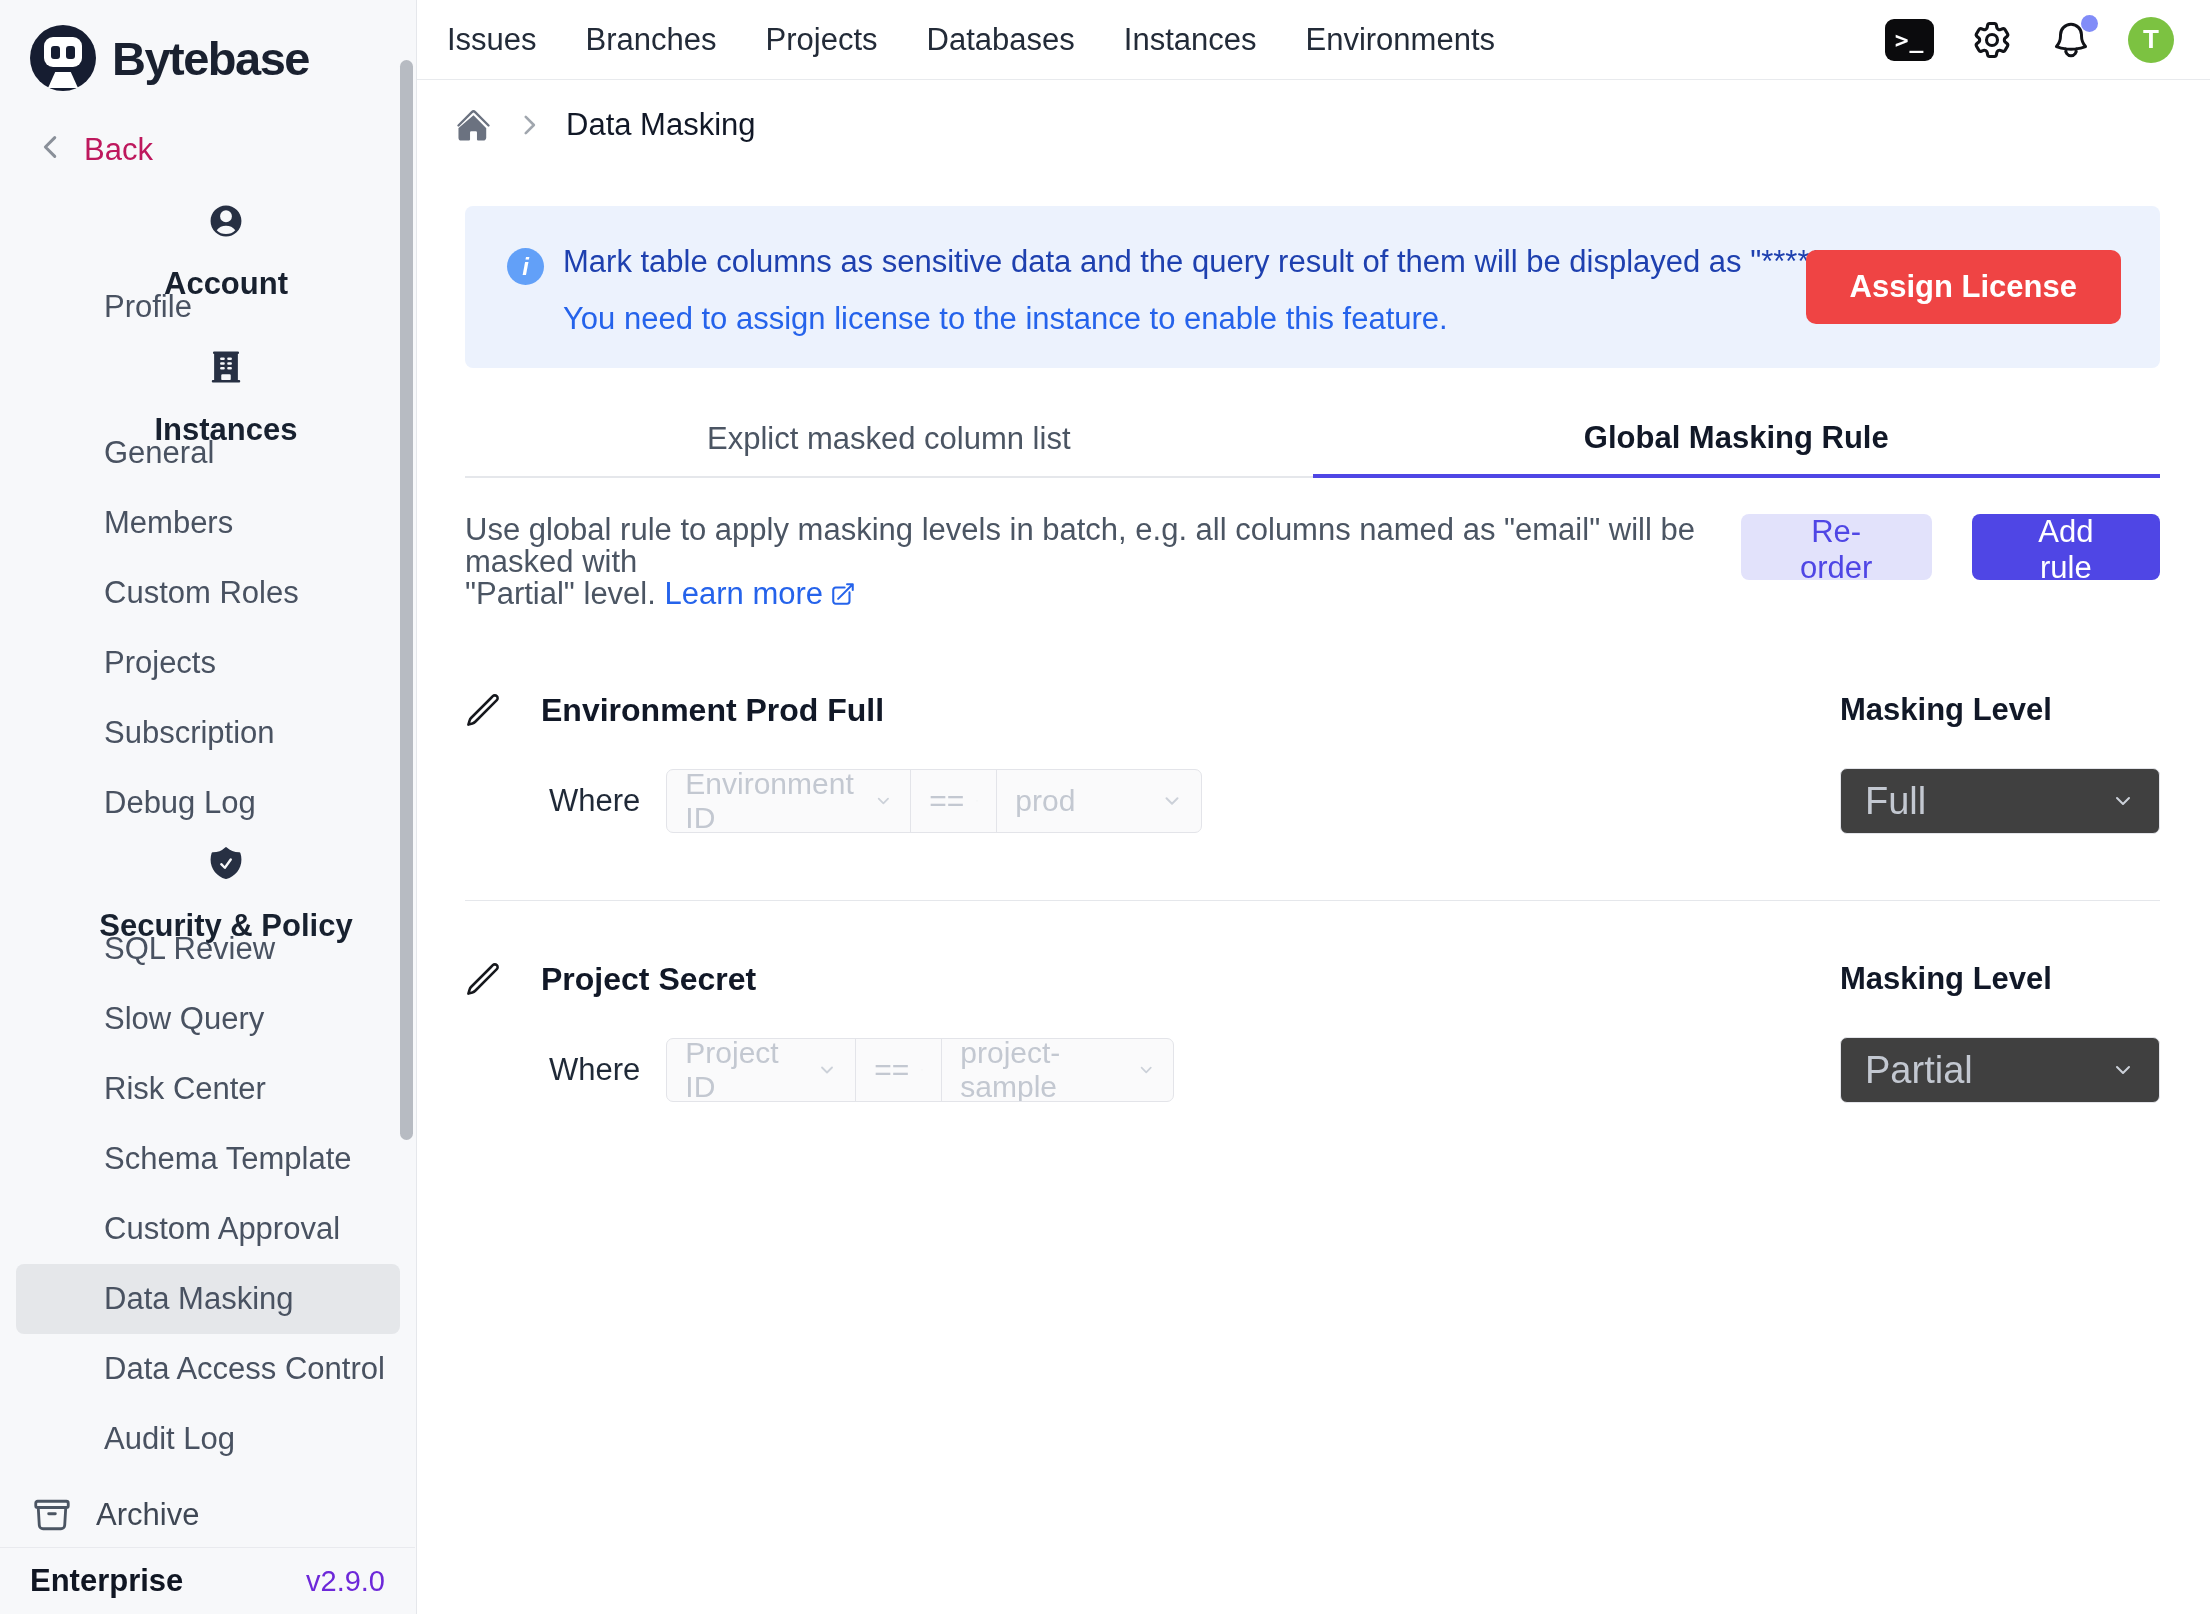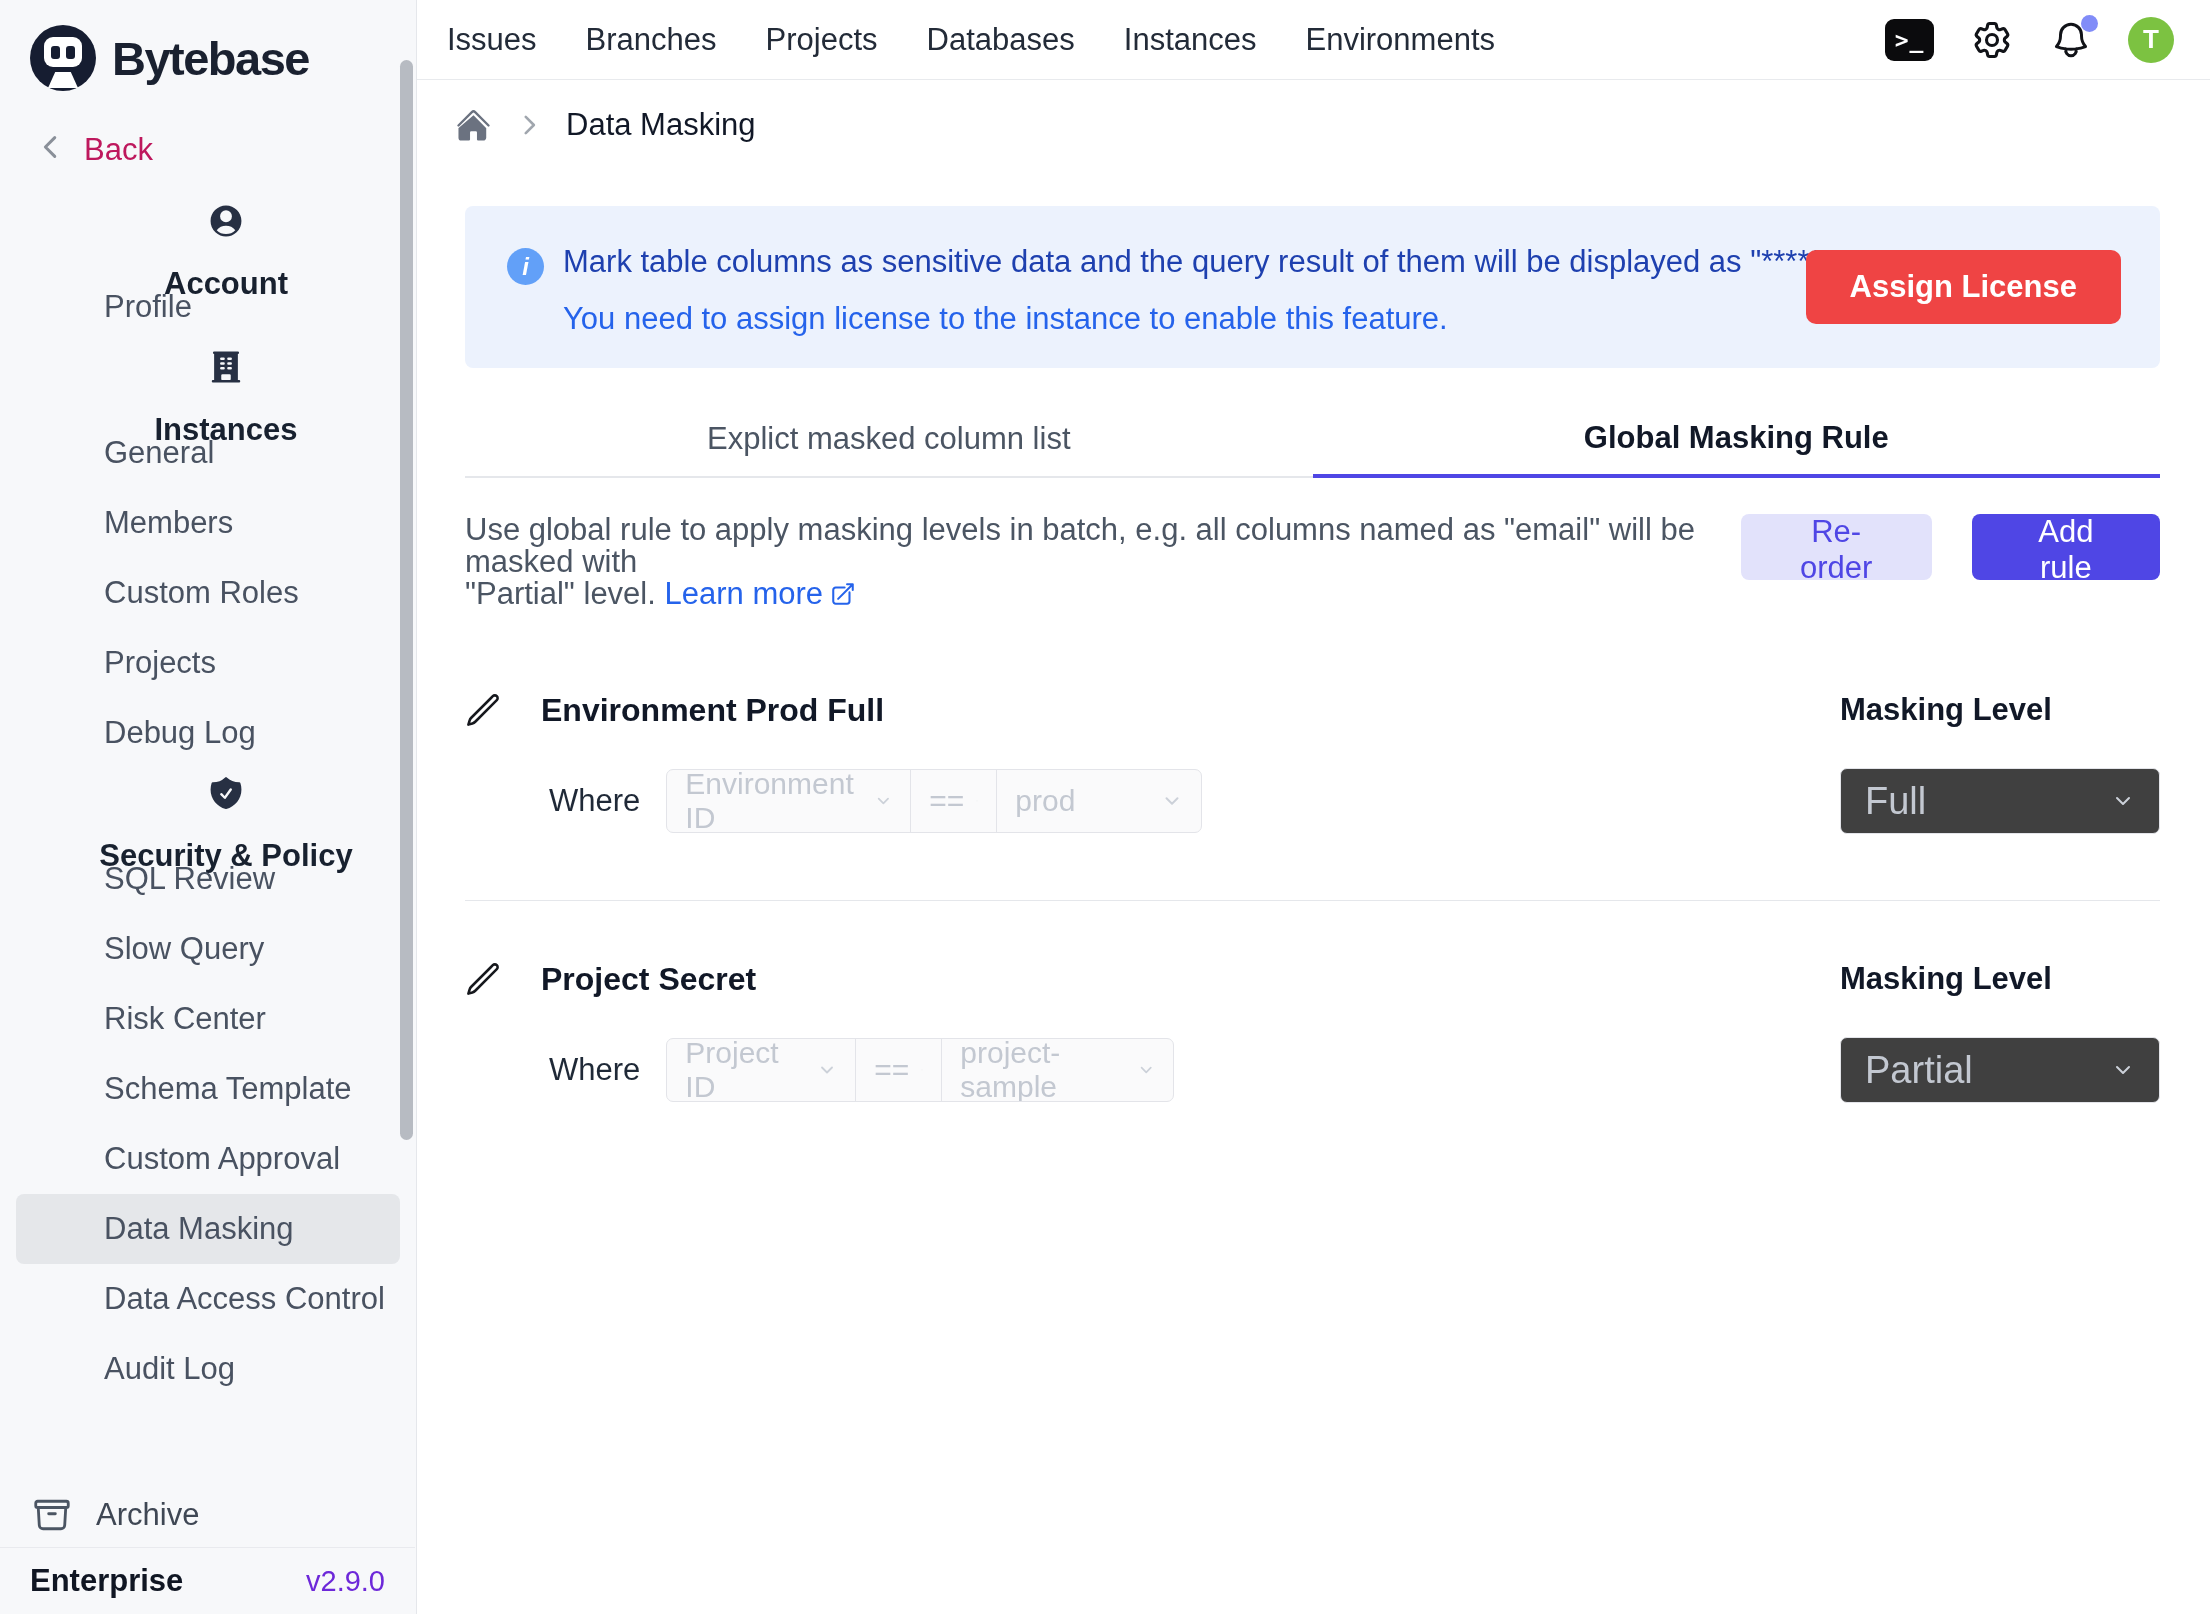--- a/index.html
+++ b/index.html
@@ -123,20 +123,21 @@
           <svg width="38" height="38" viewBox="0 0 24 24" fill="#273043">
               <path fill-rule="evenodd" d="M4.5 2.25a.75.75 0 0 0 0 1.5v16.5h-.75a.75.75 0 0 0 0 1.5h16.5a.75.75 0 0 0 0-1.5h-.75V3.75a.75.75 0 0 0 0-1.5h-15ZM9 6a.75.75 0 0 0 0 1.5h1.5a.75.75 0 0 0 0-1.5H9Zm-.75 3.75A.75.75 0 0 1 9 9h1.5a.75.75 0 0 1 0 1.5H9a.75.75 0 0 1-.75-.75ZM9 12a.75.75 0 0 0 0 1.5h1.5a.75.75 0 0 0 0-1.5H9Zm3.75-5.25A.75.75 0 0 1 13.5 6H15a.75.75 0 0 1 0 1.5h-1.5a.75.75 0 0 1-.75-.75ZM13.5 9a.75.75 0 0 0 0 1.5H15A.75.75 0 0 0 15 9h-1.5Zm-.75 3.75a.75.75 0 0 1 .75-.75H15a.75.75 0 0 1 0 1.5h-1.5a.75.75 0 0 1-.75-.75ZM9 19.5v-2.25a.75.75 0 0 1 .75-.75h4.5a.75.75 0 0 1 .75.75v2.25a.75.75 0 0 1-.75.75h-4.5A.75.75 0 0 1 9 19.5Z" clip-rule="evenodd"></path>
             </svg>
         </span>
         <span>Instances</span>
       </div>
       <div class="side-item">General</div>
       <div class="side-item">Members</div>
       <div class="side-item">Custom Roles</div>
       <div class="side-item">Projects</div>
+      <div class="side-item">Subscription</div>
       <div class="side-item">Debug Log</div>
 
       <div class="side-header mt">
         <span>
           <svg width="38" height="38" viewBox="0 0 24 24" fill="#273043">
               <path fill-rule="evenodd" d="M12.516 2.17a.75.75 0 0 0-1.032 0 11.209 11.209 0 0 1-7.877 3.08.75.75 0 0 0-.722.515A12.74 12.74 0 0 0 2.25 9.75c0 5.942 4.064 10.933 9.563 12.348a.749.749 0 0 0 .374 0c5.499-1.415 9.563-6.406 9.563-12.348 0-1.39-.223-2.73-.635-3.985a.75.75 0 0 0-.722-.516l-.143.001c-2.996 0-5.717-1.17-7.734-3.08Zm3.094 8.016a.75.75 0 1 0-1.22-.872l-3.236 4.53L9.53 12.22a.75.75 0 0 0-1.06 1.06l2.25 2.25a.75.75 0 0 0 1.14-.094l3.75-5.25Z" clip-rule="evenodd"></path>
             </svg>
         </span>
         <span>Security &amp; Policy</span>
       </div>

